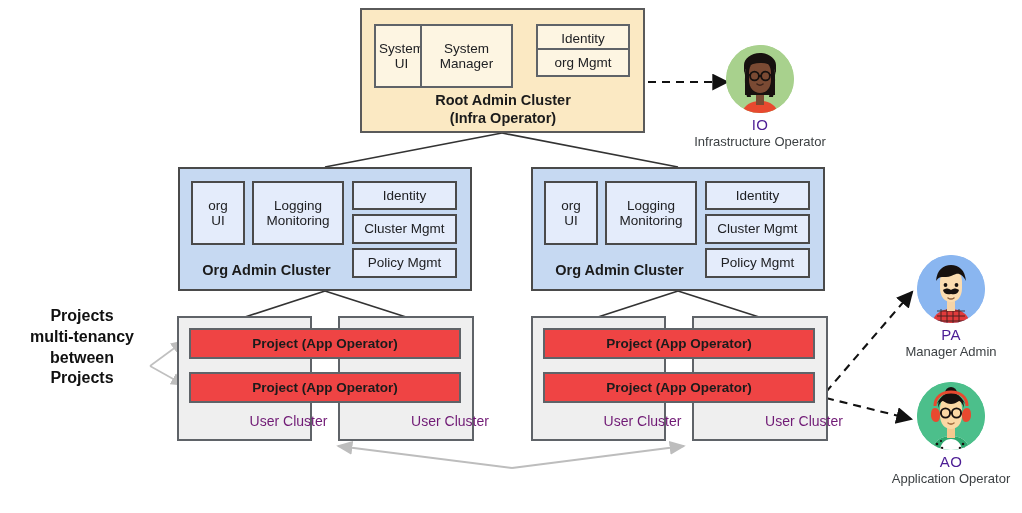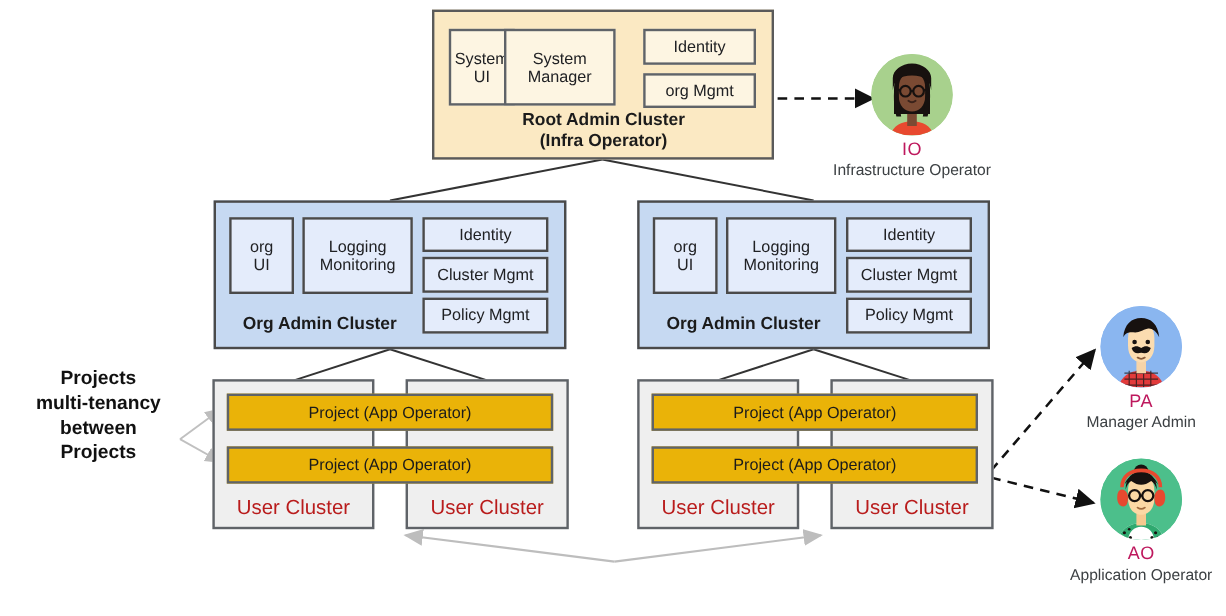--- a/index.html
+++ b/index.html
@@ -13,32 +13,32 @@
   .root-cluster{background:#fbe9c3;border-color:#5a5a5a;}
   .root-inner{background:#fdf5e2;border:2px solid #5f6368;}
   .cluster-title{position:absolute;font-weight:bold;font-size:14.5px;text-align:center;line-height:1.22;color:#1b1b1b;}
 
   
   .org-cluster{background:#c6d9f2;border-color:#4a4a4a;}
   .org-inner{background:#e4ecfb;border:2px solid #4a4a4a;}
 
   
   .user-cluster{background:#efefef;border-color:#5f6368;}
-  .project{background:#eab308;border:2px solid #5f6368;font-weight:normal;font-size:13.5px;color:#1b1b1b;z-index:4;}
-  .uc-label{position:absolute;font-size:17px;color:#b91c1c;text-align:center;}
+  .project{background:#ef4444;border:2px solid #5f6368;font-weight:bold;font-size:13.5px;color:#1b1b1b;z-index:4;}
+  .uc-label{position:absolute;font-size:14px;color:#701a75;text-align:center;margin-left:44px;}
 
   .inner-label{font-size:13.5px;color:#202124;}
 
   
   .caption-bold{position:absolute;font-weight:bold;font-size:16px;color:#111;text-align:center;line-height:1.3;}
 
   
   .persona{position:absolute;width:132px;text-align:center;}
   .avatar{width:68px;height:68px;border-radius:50%;margin:0 auto;position:relative;overflow:hidden;}
-  .p-initials{font-size:15px;color:#be185d;margin-top:3px;letter-spacing:.4px;}
+  .p-initials{font-size:15px;color:#4c1d95;margin-top:3px;letter-spacing:.4px;}
   .p-role{font-size:13px;color:#3c4043;margin-top:1px;}
 </style>
 </head>
 <body>
 
 <div id="stage">
 
   <svg class="svgl" viewBox="0 0 1022 513">
     <defs>
       <marker id="ahBlack" markerWidth="9" markerHeight="9" refX="7" refY="4" orient="auto">
@@ -91,21 +91,21 @@
     <span>
       <span>System</span><br>
       <span>Manager</span>
     </span>
   </div>
 
   <div class="box root-inner inner-label" style="left:536px;top:24px;width:94px;height:30px;">
     <span>Identity</span>
   </div>
 
-  <div class="box root-inner inner-label" style="left:536px;top:61px;width:94px;height:29px;">
+  <div class="box root-inner inner-label" style="left:536px;top:48px;width:94px;height:29px;">
     <span>org Mgmt</span>
   </div>
 
   <div class="cluster-title" style="left:360px;top:92px;width:286px;">
     <span>Root Admin Cluster</span><br>
     <span>(Infra Operator)</span>
   </div>
 
   <div class="box org-cluster" style="left:178px;top:167px;width:294px;height:124px;"></div>
 

